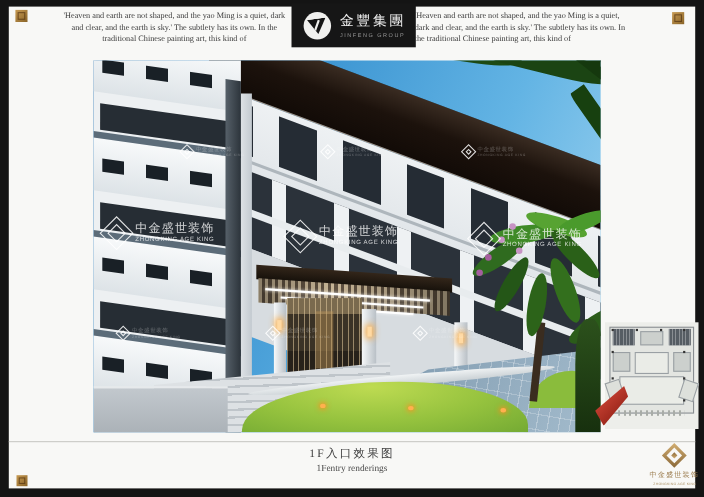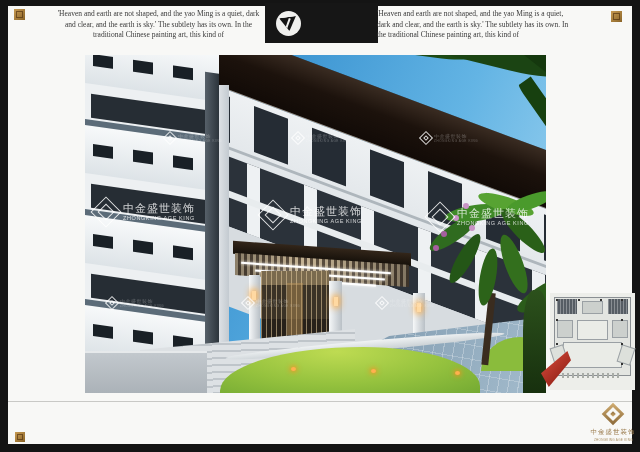--- a/index.html
+++ b/index.html
@@ -145,20 +145,24 @@
 
 <div class="page">
   <div class="slide"></div>
 
   <div class="seal" style="left:14px;top:9px;"></div>
   <div class="quote l">'Heaven and earth are not shaped, and the yao Ming is a quiet, dark and clear, and the earth is sky.' The subtlety has its own. In the traditional Chinese painting art, this kind of</div>
   <div class="logobox">
     <div class="lcirc">
         <div class="tri"></div>
       </div>
+    <div class="ltxt">
+      <span class="lcn">金豐集團</span>
+      <span class="len">JINFENG GROUP</span>
+    </div>
   </div>
   <div class="quote r">'Heaven and earth are not shaped, and the yao Ming is a quiet, dark and clear, and the earth is sky.' The subtlety has its own. In the traditional Chinese painting art, this kind of</div>
   <div class="seal" style="left:611px;top:11px;"></div>
 
   <div class="render">
 
     <div class="leaf" style="left:300px;top:-14px;width:90px;height:16px;background:#1d4a14;transform:rotate(8deg);"></div>
     <div class="leaf" style="left:360px;top:-8px;width:120px;height:22px;background:#1b4413;transform:rotate(14deg);"></div>
     <div class="leaf" style="left:408px;top:-4px;width:110px;height:20px;background:#15380e;transform:rotate(38deg);"></div>
     <div class="leaf" style="left:430px;top:-10px;width:80px;height:18px;background:#102c0a;transform:rotate(66deg);"></div>
@@ -298,19 +302,23 @@
     <div class="phall" style="left:27px;top:27px;width:29px;height:18px;"></div>
     <div class="phall" style="left:13px;top:49px;width:57px;height:24px;"></div>
     <div class="prL" style="left:2px;top:53px;width:12px;height:16px;transform:rotate(-18deg);background:#dde0db;"></div>
     <div class="prL" style="right:2px;top:53px;width:12px;height:16px;transform:rotate(18deg);background:#dde0db;"></div>
     <div class="pcols"></div>
     <div class="pdots"></div>
     <div class="parrow"></div>
   </div>
 
   <div class="divider"></div>
+  <div class="caption">
+    <div class="cap-cn">1F入口效果图</div>
+    <div class="cap-en">1Fentry renderings</div>
+  </div>
   <div class="seal" style="left:15px;top:432px;width:10px;height:10px;"></div>
   <div class="brand">
     <div class="bic"></div>
     <div class="bcn">中金盛世装饰</div>
     <div class="ben">ZHONGKING AGE KING</div>
   </div>
 </div>
 
 </body></html>

